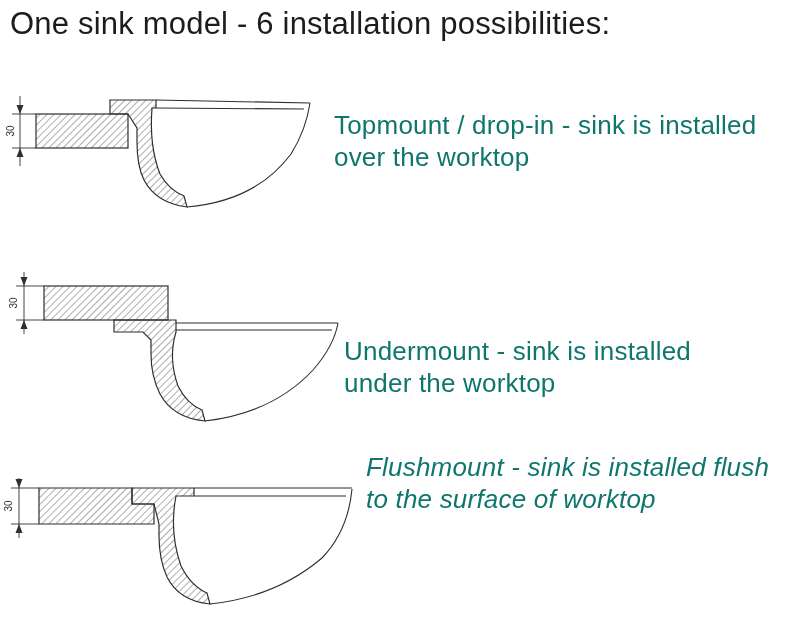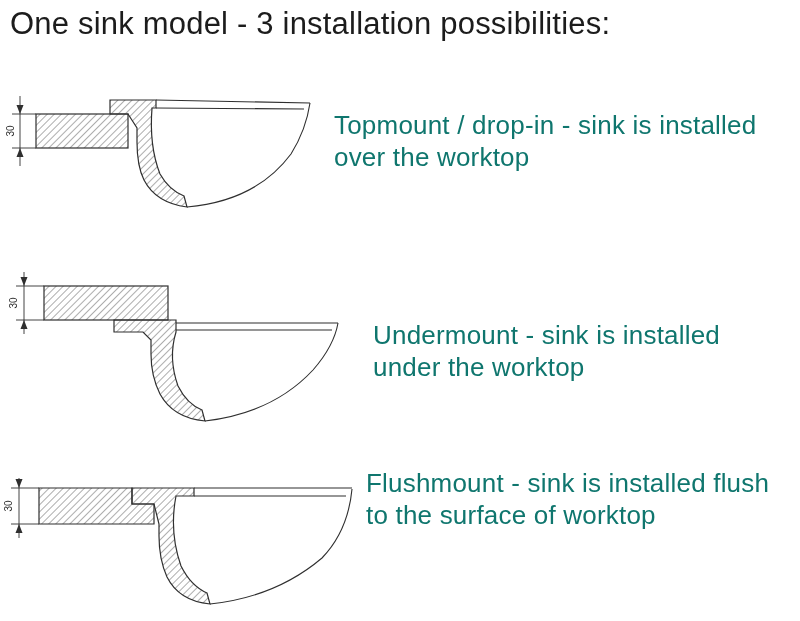--- a/index.html
+++ b/index.html
@@ -29,38 +29,38 @@
   .fig-2 { left: 8px;  top: 270px; width: 340px; height: 160px; }
   .fig-3 { left: 4px;  top: 476px; width: 355px; height: 140px; }
   .caption {
     position: absolute;
     font-size: 26px;
     line-height: 1.22;
     color: #0f766e;
     letter-spacing: 0.2px;
   }
   .cap-1 { left: 334px; top: 110px; width: 450px; }
-  .cap-2 { left: 344px; top: 320px; width: 420px; margin-left: 29px; }
-  .cap-3 { left: 366px; top: 468px; width: 430px; }
+  .cap-2 { left: 344px; top: 336px; width: 420px; }
+  .cap-3 { left: 366px; top: 452px; width: 430px; font-style: italic; }
   svg { display: block; width: 100%; height: 100%; }
   .thin    { fill: none; stroke: #2f2f2f; stroke-width: 1.1; }
   .hatched { stroke: #2f2f2f; stroke-width: 1.2; }
   .dim     { stroke: #2f2f2f; stroke-width: 0.9; fill: none; }
   .dim-arrow { fill: #2f2f2f; stroke: none; }
   .dim-text {
     font-family: "Liberation Sans", sans-serif;
     font-size: 10px;
     fill: #2f2f2f;
     text-anchor: middle;
   }
 </style>
 </head>
 <body>
 
-<h1 class="page-title">One sink model - 3 installation possibilities:</h1>
+<h1 class="page-title">One sink model - 6 installation possibilities:</h1>
 
 <div class="figure fig-1">
   <svg viewBox="0 0 320 135">
     <defs>
       <pattern id="hatch1" patternUnits="userSpaceOnUse" width="5" height="5" patternTransform="rotate(45)">
         <line x1="0" y1="0" x2="0" y2="5" stroke="#4a4a4a" stroke-width="0.9"></line>
       </pattern>
     </defs>
     <g>
       <path class="dim" d="M6,30 H30 M6,64 H30 M14,12 V82"></path>

